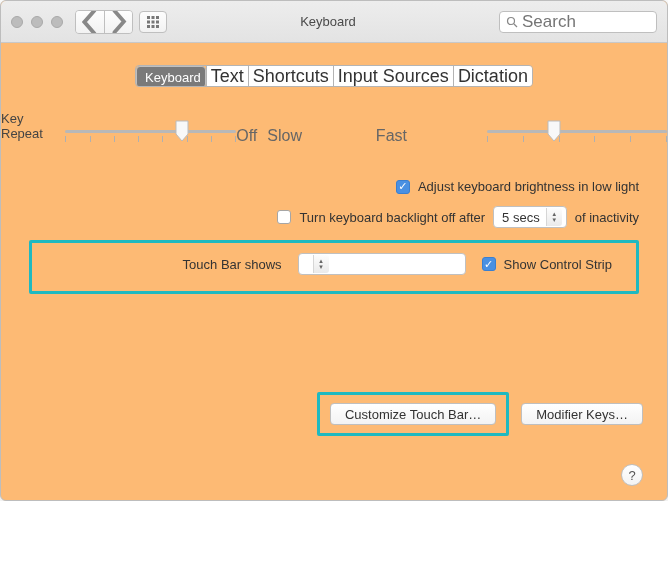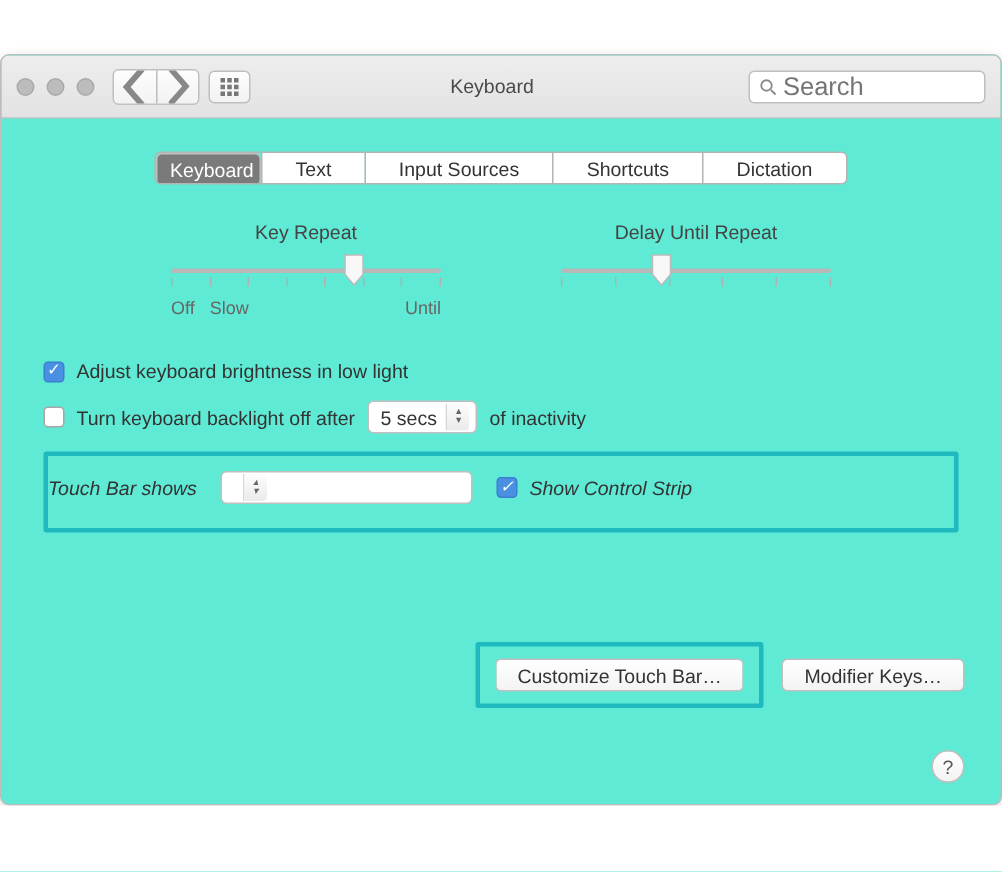--- a/index.html
+++ b/index.html
@@ -1,52 +1,52 @@
 <!DOCTYPE html>
 <html><head>
 <meta charset="utf-8">
 <style>
 * { box-sizing: border-box; margin: 0; padding: 0; }
 body { font-family: -apple-system, "Helvetica Neue", Arial, sans-serif; font-size: 13px; color: #333; background: #fff; }
-.window { width: 668px; height: 501px; background: #5eead4; border: 1px solid #bdbdbd; border-radius: 6px; overflow: hidden; box-shadow: 0 2px 8px rgba(0,0,0,0.15); position: relative; margin-top: 36px; }
+.window { width: 668px; height: 501px; background: #fdba74; border: 1px solid #bdbdbd; border-radius: 6px; overflow: hidden; box-shadow: 0 2px 8px rgba(0,0,0,0.15); position: relative; }
 .titlebar { height: 42px; border-bottom: 1px solid #c8c8c8; display: flex; align-items: center; padding: 0 10px; background: linear-gradient(#ededed,#e3e3e3); }
 .traffic { display: flex; gap: 8px; margin-right: 12px; }
 .dot { width: 12px; height: 12px; border-radius: 50%; background: #bcbcbc; border: 0.5px solid #a9a9a9; }
 .navbtns { display: flex; border: 1px solid #bfbfbf; border-radius: 4px; overflow: hidden; margin-right: 6px; }
 .navbtn { width: 28px; height: 22px; background: linear-gradient(#fdfdfd,#f2f2f2); display: flex; align-items: center; justify-content: center; color: #777; font-size: 12px; }
 .navbtn + .navbtn { border-left: 1px solid #bfbfbf; }
 .gridbtn { width: 28px; height: 22px; border: 1px solid #bfbfbf; border-radius: 4px; background: linear-gradient(#fdfdfd,#f2f2f2); display: flex; align-items: center; justify-content: center; }
 .gridbtn svg { width: 14px; height: 14px; }
 .title { flex: 1; text-align: center; font-size: 13px; color: #4a4a4a; }
 .search { width: 158px; height: 22px; border: 1px solid #bfbfbf; border-radius: 4px; background: #fff; display: flex; align-items: center; padding: 0 6px; gap: 4px; margin-left: 10px; }
 .search svg { width: 12px; height: 12px; flex-shrink: 0; }
 .search input { border: none; outline: none; font-size: 17px; width: 100%; background: transparent; color: #333; }
 .tabs { display: flex; justify-content: center; margin: 22px 0 24px; }
 .segctl { display: flex; border: 1px solid #b4b4b4; border-radius: 4px; overflow: hidden; height: 22px; }
-.seg { padding: 0 22px; display: flex; align-items: center; font-size: 13px; background: #fff; color: #333; }
+.seg { padding: 0 4px; display: flex; align-items: center; font-size: 18px; background: #fff; color: #333; }
 .seg + .seg { border-left: 1px solid #b4b4b4; }
 .seg.sel { background: #7a7a7a; color: #fff; }
 .sliders { display: flex; justify-content: center; gap: 80px; margin-bottom: 28px; }
-.slblock { display: flex; flex-direction: column; align-items: center; }
+.slblock { display: flex; flex-direction: row; align-items: center; }
 .sltitle { font-size: 13px; color: #444; margin-bottom: 10px; }
 .sltrack { width: 180px; position: relative; height: 16px; }
 .sltrack .bar { position: absolute; top: 7px; left: 0; right: 0; height: 3px; background: #b8b8b8; border-radius: 2px; }
 .sltrack .ticks { position: absolute; top: 13px; left: 0; right: 0; display: flex; justify-content: space-between; }
 .sltrack .tick { width: 1px; height: 6px; background: #b0b0b0; }
 .sltrack .thumb { position: absolute; top: -3px; width: 14px; height: 22px; transform: translateX(-50%); }
 .sltrack .thumb svg { width: 100%; height: 100%; }
-.slrng { width: 180px; display: flex; justify-content: space-between; font-size: 12px; color: #666; margin-top: 10px; }
+.slrng { width: 180px; display: flex; justify-content: space-between; font-size: 16px; color: #666; margin-top: 10px; }
 .content { padding: 0 28px; }
-.row { display: flex; align-items: center; margin-bottom: 12px; font-size: 13px; color: #333; }
+.row { display: flex; align-items: center; margin-bottom: 12px; font-size: 13px; color: #333; justify-content: flex-end; }
 .chk { width: 14px; height: 14px; border: 1px solid #a6a6a6; border-radius: 3px; background: #fff; margin-right: 8px; display: flex; align-items: center; justify-content: center; flex-shrink: 0; }
 .chk.checked { background: #4a90e2; border-color: #3a7fd0; }
 .chk.checked::after { content: "✓"; color: #fff; font-size: 11px; line-height: 1; }
 .sel { height: 22px; border: 1px solid #c0c0c0; border-radius: 4px; background: #fff; display: flex; align-items: center; padding: 0 4px 0 8px; font-size: 13px; color: #333; }
 .sel .cap { width: 16px; height: 18px; background: linear-gradient(#fdfdfd,#eaeaea); border-left: 1px solid #d6d6d6; border-radius: 0 3px 3px 0; margin-left: 6px; display: flex; flex-direction: column; align-items: center; justify-content: center; gap: 0; font-size: 7px; color: #666; line-height: 6px; }
-.hl { border: 3px solid #1fb9c0; border-radius: 2px; padding: 10px 0 6px; margin: 4px 0 16px; font-style: italic; }
+.hl { border: 3px solid #1fb9c0; border-radius: 2px; padding: 10px 24px 6px; margin: 4px 0 16px; }
 .hl .row { margin-bottom: 10px; }
 .btns { position: absolute; bottom: 64px; right: 24px; display: flex; gap: 12px; align-items: center; }
 .btn { height: 22px; border: 1px solid #bfbfbf; border-radius: 4px; background: linear-gradient(#fff,#f3f3f3); padding: 0 14px; display: flex; align-items: center; font-size: 13px; color: #333; text-align: center; }
 .hlbtn { border: 3px solid #1fb9c0; border-radius: 2px; padding: 8px 10px; }
 .bottom { position: absolute; bottom: 14px; right: 24px; display: flex; align-items: center; gap: 10px; }
 .help { width: 22px; height: 22px; border: 1px solid #bfbfbf; border-radius: 50%; background: linear-gradient(#fff,#f3f3f3); display: flex; align-items: center; justify-content: center; font-size: 13px; color: #555; }
 </style>
 </head>
 <body>
 
@@ -91,22 +91,22 @@
           <line x1="8" y1="8" x2="11" y2="11" stroke="#888" stroke-width="1.2"></line>
         </svg>
       <input type="text" placeholder="Search" style="">
     </div>
   </div>
 
   <div class="tabs">
     <div class="segctl">
       <div class="seg sel">Keyboard</div>
       <div class="seg">Text</div>
+      <div class="seg">Shortcuts</div>
       <div class="seg">Input Sources</div>
-      <div class="seg">Shortcuts</div>
       <div class="seg">Dictation</div>
     </div>
   </div>
 
   <div class="sliders">
     <div class="slblock">
       <div class="sltitle">Key Repeat</div>
       <div class="sltrack">
         <div class="bar"></div>
         <div class="ticks">
@@ -123,25 +123,24 @@
           <svg viewBox="0 0 14 22">
               <path d="M1 1 H13 V14 L7 21 L1 14 Z" fill="#f8f8f8" stroke="#bbb"></path>
             </svg>
         </div>
       </div>
       <div class="slrng">
         <span style="display:flex;gap:10px">
             <span>Off</span>
             <span>Slow</span>
           </span>
-        <span>Until</span>
+        <span>Fast</span>
       </div>
     </div>
     <div class="slblock">
-      <div class="sltitle">Delay Until Repeat</div>
       <div class="sltrack">
         <div class="bar"></div>
         <div class="ticks">
             <span class="tick"></span>
             <span class="tick"></span>
             <span class="tick"></span>
             <span class="tick"></span>
             <span class="tick"></span>
             <span class="tick"></span>
           </div>

